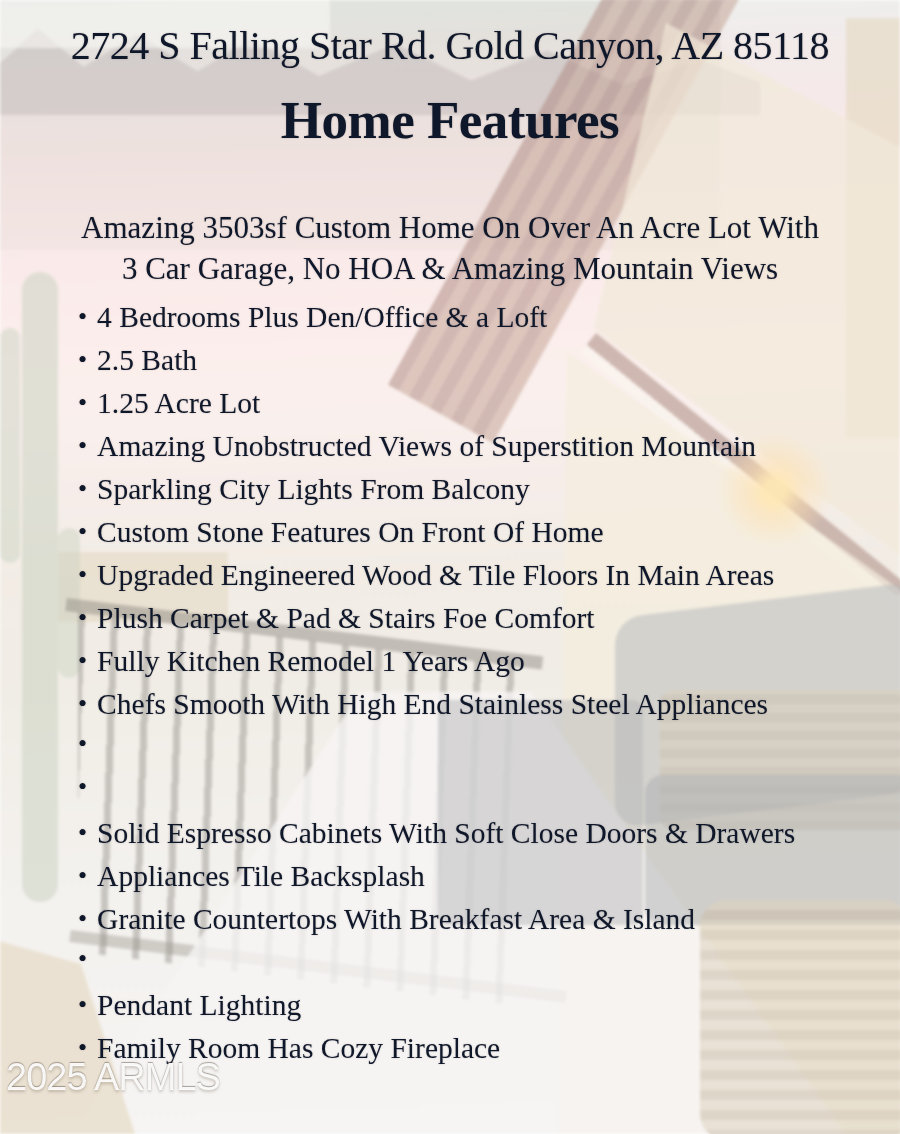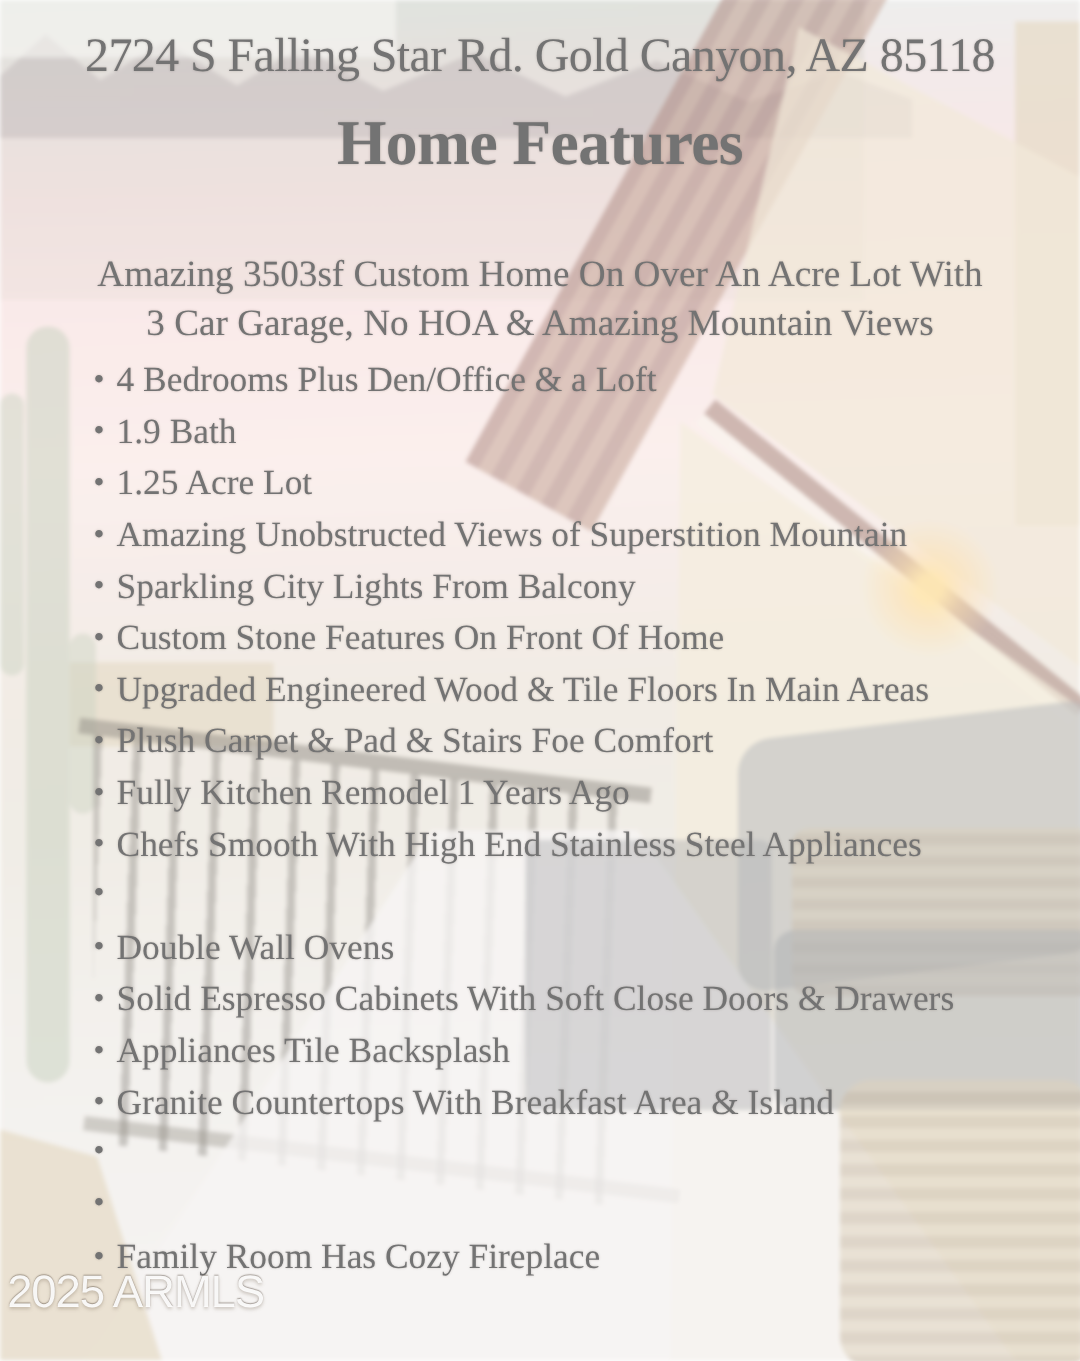--- a/index.html
+++ b/index.html
@@ -51,21 +51,21 @@
   .cushion-seat{left:645px;top:775px;width:270px;height:150px;border-radius:18px;
         background:#73777d;opacity:.5;}
   .wicker1{left:660px;top:690px;width:260px;height:140px;opacity:.45;border-radius:14px;
         background:repeating-linear-gradient(0deg,#a8916f 0 9px,#c4b18e 9px 18px);}
   .wicker2{left:700px;top:900px;width:210px;height:240px;opacity:.55;border-radius:26px;
         background:repeating-linear-gradient(0deg,#a8916f 0 10px,#c7b492 10px 20px);}
   .bl-wall{inset:0;background:#d5c4a3;opacity:.75;
         clip-path:polygon(0 83%,9% 85%,15% 100%,0 100%);}
   .wash{position:absolute;inset:0;background:rgba(255,255,255,.40);}
   
-  .txt{position:absolute;color:#737373;text-shadow:0 0 2px rgba(60,45,35,.25);}
+  .txt{position:absolute;color:#0f172a;text-shadow:0 0 2px rgba(60,45,35,.25);}
   #address{left:0;right:0;top:22px;text-align:center;font-size:40px;letter-spacing:-.5px;
         font-weight:400;margin:0;}
   #title{left:0;right:0;top:90px;text-align:center;font-size:53px;letter-spacing:-.5px;
         font-weight:700;margin:0;}
   #summary{left:0;right:0;top:191px;text-align:center;font-size:31px;line-height:41px;margin:16px;}
   #features{left:78px;top:301px;right:4px;margin:0;padding:0;list-style:none;}
   #features li{display:flex;align-items:baseline;height:43px;font-size:29.5px;
         white-space:nowrap;}
   #features .dot{font-size:26px;margin-right:10px;position:relative;top:-2px;}
   #watermark{left:6px;top:1056px;font-family:"Liberation Sans","DejaVu Sans",sans-serif;
@@ -116,21 +116,21 @@
 
   <ul id="features" class="txt">
 
       <li>
         <span class="dot">•</span>
         <span>4 Bedrooms Plus Den/Office &amp; a Loft</span>
       </li>
 
       <li>
         <span class="dot">•</span>
-        <span>1.9 Bath</span>
+        <span>2.5 Bath</span>
       </li>
 
       <li>
         <span class="dot">•</span>
         <span>1.25 Acre Lot</span>
       </li>
 
       <li>
         <span class="dot">•</span>
         <span>Amazing Unobstructed Views of Superstition Mountain</span>
@@ -165,21 +165,20 @@
         <span class="dot">•</span>
         <span>Chefs Smooth With High End Stainless Steel Appliances</span>
       </li>
 
       <li>
         <span class="dot">•</span>
       </li>
 
       <li>
         <span class="dot">•</span>
-        <span>Double Wall Ovens</span>
       </li>
 
       <li>
         <span class="dot">•</span>
         <span>Solid Espresso Cabinets With Soft Close Doors &amp; Drawers</span>
       </li>
 
       <li>
         <span class="dot">•</span>
         <span>Appliances Tile Backsplash</span>
@@ -189,20 +188,21 @@
         <span class="dot">•</span>
         <span>Granite Countertops With Breakfast Area &amp; Island</span>
       </li>
 
       <li>
         <span class="dot">•</span>
       </li>
 
       <li>
         <span class="dot">•</span>
+        <span>Pendant Lighting</span>
       </li>
 
       <li>
         <span class="dot">•</span>
         <span>Family Room Has Cozy Fireplace</span>
       </li>
     </ul>
 
   <div id="watermark" class="txt">2025 ARMLS</div>
 </div>

